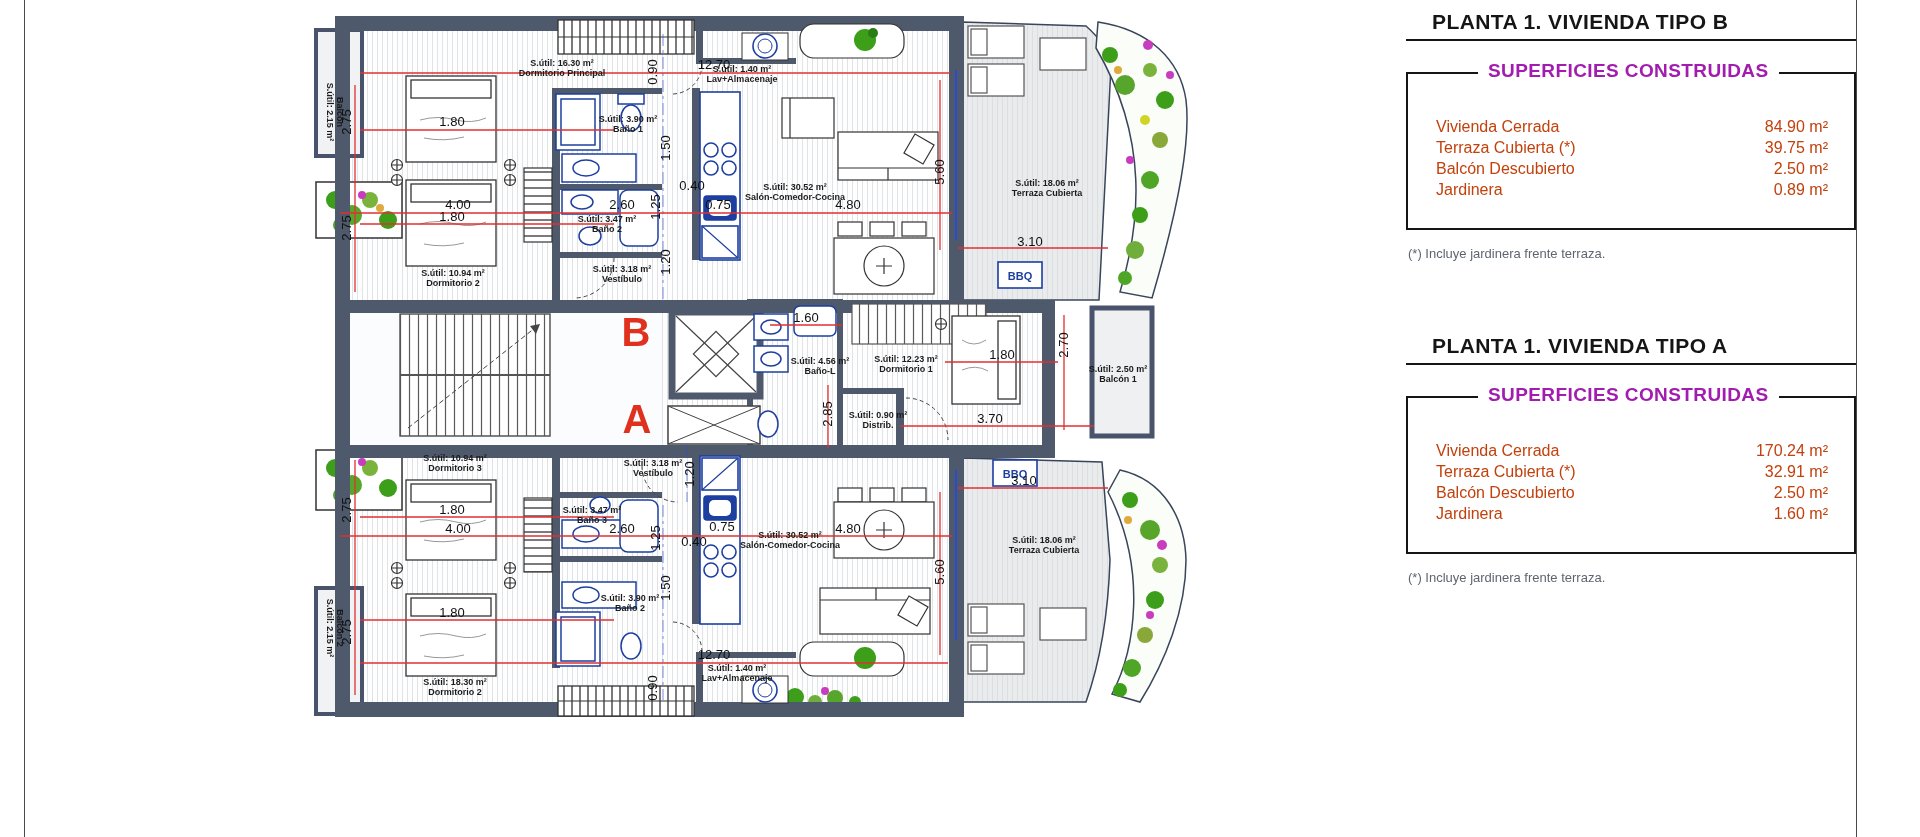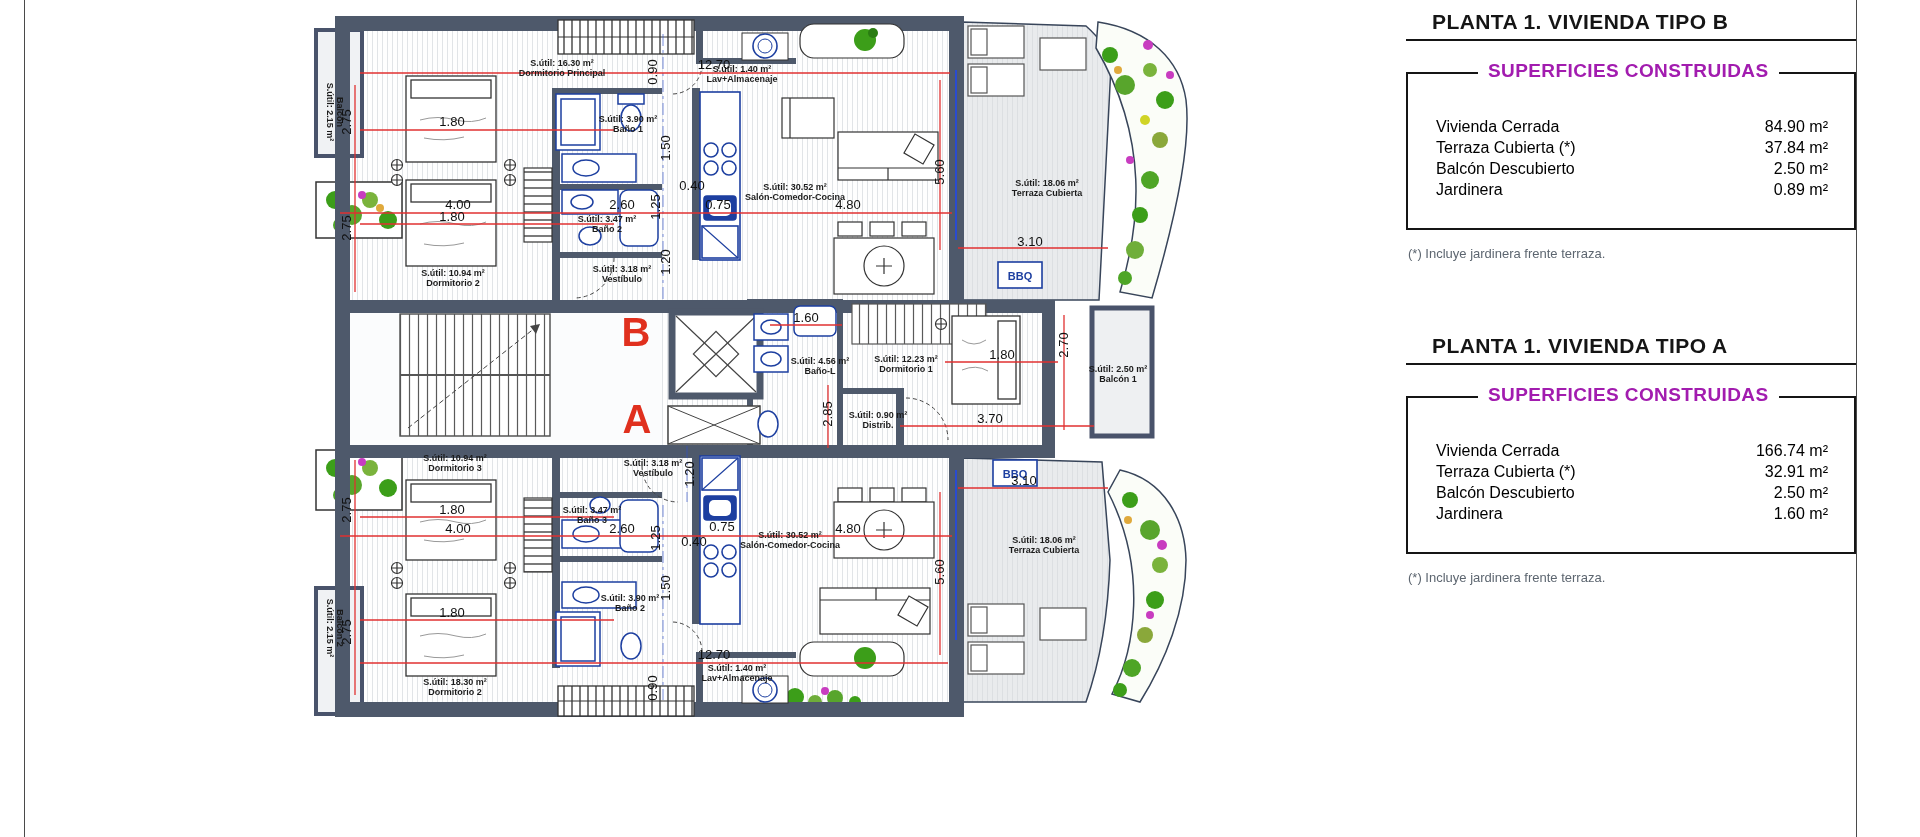--- a/index.html
+++ b/index.html
@@ -7,21 +7,21 @@
           font-family:"Liberation Sans",sans-serif;}
   .frame-line{position:absolute;top:0;width:1px;height:837px;background:#4a4a4a;}
   #frame-left{left:24px;} #frame-right{left:1856px;}
   .rpanel{position:absolute;left:1406px;width:450px;}
   #panel-b{top:6px;} #panel-a{top:330px;}
   .p-title{font-size:21px;font-weight:bold;color:#151515;margin:4px 0 0 26px;letter-spacing:.4px;}
   .p-rule{height:0;border-bottom:2px solid #151515;margin-top:5px;}
   .p-box{position:relative;border:2px solid #151515;margin-top:31px;padding:42px 26px 28px 28px;}
   .p-header{position:absolute;top:-14px;left:70px;background:#fff;padding:0 10px;
             font-size:19px;font-weight:bold;color:#a21caf;letter-spacing:.4px;white-space:nowrap;}
-  .srow{display:flex;justify-content:space-between;font-size:16px;color:#000000;line-height:21px;}
+  .srow{display:flex;justify-content:space-between;font-size:16px;color:#c2410c;line-height:21px;}
   .p-foot{margin:16px 0 0 2px;font-size:13px;color:#5d6670;}
   svg text{user-select:none;}
   .rlab{font:700 9px "Liberation Sans",sans-serif;fill:#1b1b1b;}
   .dlab{font:13px "Liberation Sans",sans-serif;fill:#101010;}
   .ulet{font:700 40px "Liberation Sans",sans-serif;fill:#e0301e;}
   .bbqt{font:700 11px "Liberation Sans",sans-serif;fill:#1d3fa0;}
 </style>
 </head>
 <body>
 
@@ -426,21 +426,21 @@
     <div class="p-rule"></div>
     <div class="p-box">
       <span class="p-header">SUPERFICIES CONSTRUIDAS</span>
       <div class="rows">
           <div class="srow">
             <span>Vivienda Cerrada</span>
             <span>84.90 m²</span>
           </div>
           <div class="srow">
             <span>Terraza Cubierta (*)</span>
-            <span>37.84 m²</span>
+            <span>39.75 m²</span>
           </div>
           <div class="srow">
             <span>Balcón Descubierto</span>
             <span>2.50 m²</span>
           </div>
           <div class="srow">
             <span>Jardinera</span>
             <span>0.89 m²</span>
           </div>
         </div>
@@ -449,21 +449,21 @@
   </section>
 
   <section class="rpanel" id="panel-a">
     <h2 class="p-title">PLANTA 1. VIVIENDA TIPO A</h2>
     <div class="p-rule"></div>
     <div class="p-box">
       <span class="p-header">SUPERFICIES CONSTRUIDAS</span>
       <div class="rows">
           <div class="srow">
             <span>Vivienda Cerrada</span>
-            <span>166.74 m²</span>
+            <span>170.24 m²</span>
           </div>
           <div class="srow">
             <span>Terraza Cubierta (*)</span>
             <span>32.91 m²</span>
           </div>
           <div class="srow">
             <span>Balcón Descubierto</span>
             <span>2.50 m²</span>
           </div>
           <div class="srow">

